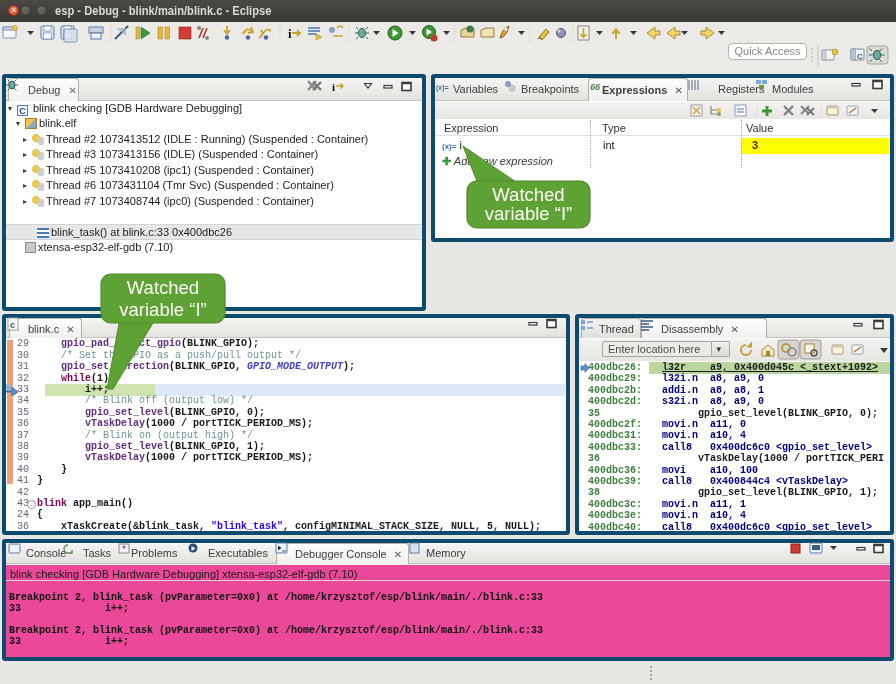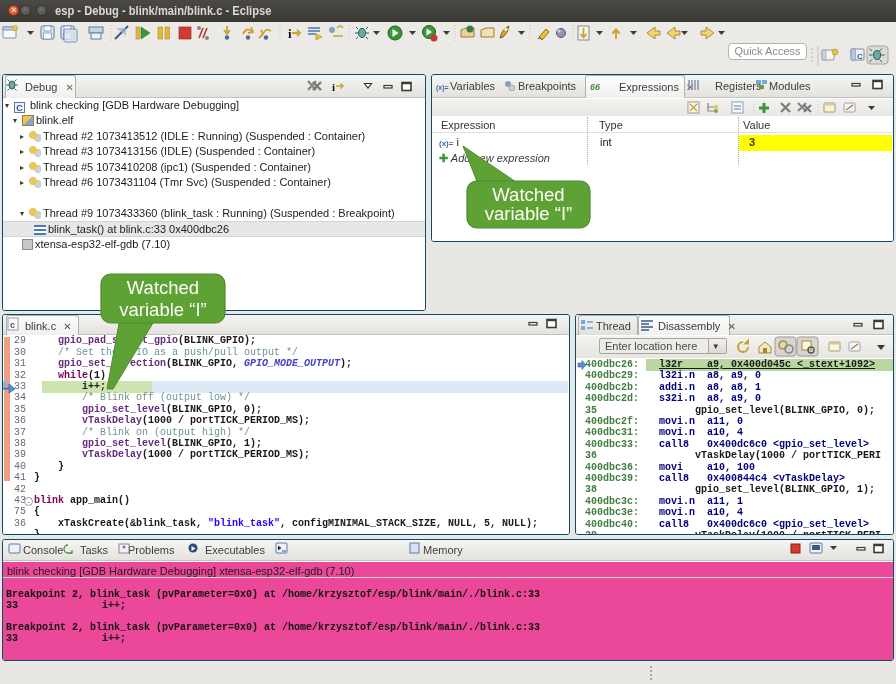--- a/index.html
+++ b/index.html
@@ -8,21 +8,21 @@
 #root { position:absolute; top:0; left:0; width:896px; height:684px; }
 .abs { position:absolute; }
 
 #titlebar { position:absolute; top:0; left:0; width:896px; height:22px;
   background:linear-gradient(#4b4944,#3a3833); color:#dcd9d3; }
 #titlebar .title { position:absolute; left:55px; top:4px; font-size:12px; font-weight:bold; transform:scale(0.93,1); transform-origin:0 0; white-space:nowrap; }
 .winbtn { position:absolute; top:5px; width:11px; height:11px; border-radius:50%; }
 
 #toolbar { position:absolute; top:22px; left:0; width:896px; height:52px; background:#eceae6; }
 
-.panel { position:absolute; background:#fff; border:1px solid #0c4a6e; border-radius:3px; overflow:hidden; }
+.panel { position:absolute; background:#fff; border:4px solid #0c4a6e; border-radius:3px; overflow:hidden; }
 .phead { position:absolute; left:0; top:0; right:0; height:23px;
   background:linear-gradient(#f6f5f3,#e4e2de); border-bottom:1px solid #c5c2bd; }
 .tab { position:absolute; top:0; height:23px; font-size:11px; color:#3c3c3c; white-space:nowrap; }
 .tab.active { background:linear-gradient(#fdfdfd,#f1f0ee); border:1px solid #b3b0ab; border-bottom:none;
   border-radius:3px 3px 0 0; }
 .mono { font-family:"Liberation Mono", monospace; }
 .treerow { position:absolute; left:0; font-size:11px; color:#1c1c1c; white-space:nowrap; height:15px; line-height:15px;}
 .arr { display:inline-block; width:9px; color:#3a3a3a; font-size:8px; vertical-align:1px;}
 .ic { display:inline-block; width:11px; height:12px; margin-right:2px; vertical-align:-2px; position:relative;}
 .icC { width:11px; height:11px; background:#eef3fb; border:1px solid #5c79a8; color:#2c4f8a; font-size:9px; font-weight:bold; line-height:10px; text-align:center; margin-right:5px;}
@@ -151,33 +151,33 @@
     <div class="tab active" style="left:2px; width:71px;"><span style="margin-left:19px; line-height:23px;">Debug</span>
       <span style="margin-left:5px; color:#666; font-size:10px;">✕</span>
     </div>
     <div id="debugtree" style="position:absolute; left:0; top:24px; right:0; bottom:0; background:#fff;">
       <div class="treerow" style="top:-1px; left:2px;"><span class="arr">▾</span><span class="ic icC">C</span>blink checking [GDB Hardware Debugging]</div>
       <div class="treerow" style="top:14px; left:10px;"><span class="arr">▾</span><span class="ic icElf"></span>blink.elf</div>
       <div class="treerow" style="top:30px; left:17px;"><span class="arr">▸</span><span class="ic icTh"></span>Thread #2 1073413512 (IDLE : Running) (Suspended : Container)</div>
       <div class="treerow" style="top:45px; left:17px;"><span class="arr">▸</span><span class="ic icTh"></span>Thread #3 1073413156 (IDLE) (Suspended : Container)</div>
       <div class="treerow" style="top:61px; left:17px;"><span class="arr">▸</span><span class="ic icTh"></span>Thread #5 1073410208 (ipc1) (Suspended : Container)</div>
       <div class="treerow" style="top:76px; left:17px;"><span class="arr">▸</span><span class="ic icTh"></span>Thread #6 1073431104 (Tmr Svc) (Suspended : Container)</div>
-      <div class="treerow" style="top:107px; left:17px;"><span class="arr">▾</span><span class="ic icTh"></span>Thread #9 1073433360 (blink_task : Running) (Suspended : Breakpoint)</div>
+      <div class="treerow" style="top:92px; left:17px;"><span class="arr">▸</span><span class="ic icTh"></span>Thread #7 1073408744 (ipc0) (Suspended : Container)</div>
       <div class="abs" style="top:122px; left:0; right:0; height:16px; background:#e7e7e7; border-top:1px solid #d4d4d4; border-bottom:1px solid #d4d4d4;"></div>
       <div class="treerow" style="top:123px; left:31px;"><span class="ic icFrame"></span>blink_task() at blink.c:33 0x400dbc26</div>
       <div class="treerow" style="top:138px; left:19px;"><span class="ic icGdb"></span>xtensa-esp32-elf-gdb (7.10)</div>
     </div>
   </div>
 
   <div class="panel" id="exprPanel" style="left:431px; top:74px; width:463px; height:168px;">
     <div class="phead"></div>
     <div class="tab" style="left:2px; width:66px;"><span style="margin-left:16px; line-height:23px;">Variables</span></div>
     <div class="tab" style="left:70px; width:82px;"><span style="margin-left:16px; line-height:23px;">Breakpoints</span></div>
     <div class="tab active" style="left:153px; width:100px;">
-      <span style="margin-left:33px; line-height:23px;">Expressions</span>
+      <span style="margin-left:13px; line-height:23px;font-weight:bold;">Expressions</span>
       <span style="margin-left:4px; color:#555; font-size:10px;">✕</span>
     </div>
     <div class="tab" style="left:256px; width:68px;"><span style="margin-left:27px; line-height:23px;">Registers</span></div>
     <div class="tab" style="left:322px; width:64px;"><span style="margin-left:15px; line-height:23px;">Modules</span></div>
     <div class="abs" id="exprbody" style="left:0; top:24px; right:0; bottom:0; background:#fff;">
       <div class="abs" style="left:0; top:0; right:0; height:17px; background:linear-gradient(#f3f2f0,#e9e7e4);"></div>
       <svg class="abs" style="left:0; top:0;" width="462" height="18" id="exprtools">
           <rect x="256" y="3" width="11" height="11" fill="#f8f6f2" stroke="#999"></rect>
           <path d="M258 5 l7 7 m0-7 l-7 7" stroke="#caa42c" stroke-width="1.4"></path>
           <path d="M276 4 l0 8 l6 0 m-6-4 l6 0" stroke="#888" stroke-width="1.2" fill="none"></path>
@@ -235,35 +235,35 @@
       <div class="cl" style="top:56.4px;"><span class="ln">34</span><span class="ct">        <span class="cm">/* Blink off (output low) */</span></span></div>
       <div class="cl" style="top:67.8px;"><span class="ln">35</span><span class="ct">        <span class="fn">gpio_set_level</span>(BLINK_GPIO, 0);</span></div>
       <div class="cl" style="top:79.2px;"><span class="ln">36</span><span class="ct">        <span class="fn">vTaskDelay</span>(1000 / portTICK_PERIOD_MS);</span></div>
       <div class="cl" style="top:90.6px;"><span class="ln">37</span><span class="ct">        <span class="cm">/* Blink on (output high) */</span></span></div>
       <div class="cl" style="top:102px;"><span class="ln">38</span><span class="ct">        <span class="fn">gpio_set_level</span>(BLINK_GPIO, 1);</span></div>
       <div class="cl" style="top:113.4px;"><span class="ln">39</span><span class="ct">        <span class="fn">vTaskDelay</span>(1000 / portTICK_PERIOD_MS);</span></div>
       <div class="cl" style="top:124.8px;"><span class="ln">40</span><span class="ct">    }</span></div>
       <div class="cl" style="top:136.2px;"><span class="ln">41</span><span class="ct">}</span></div>
       <div class="cl" style="top:147.6px;"><span class="ln">42</span><span class="ct"></span></div>
       <div class="cl" style="top:159px;"><span class="ln">43</span><span class="ct"><span class="kw">blink</span> <span style="font-weight:bold;">app_main</span>()</span></div>
-      <div class="cl" style="top:170.4px;"><span class="ln">75</span><span class="ct">{</span></div>
+      <div class="cl" style="top:170.4px;"><span class="ln">24</span><span class="ct">{</span></div>
       <div class="cl" style="top:181.8px;"><span class="ln">36</span><span class="ct">    xTaskCreate(&amp;blink_task, <span class="str">"blink_task"</span>, configMINIMAL_STACK_SIZE, NULL, 5, NULL);</span></div>
       <div class="cl" style="top:193.2px;"><span class="ln"></span><span class="ct">}</span></div>
       <div class="abs" style="left:21px; top:161px; width:9px; height:9px; border:1px solid #999; border-radius:50%; background:#fff; color:#666; font-size:8px; line-height:7px; text-align:center;">-</div>
       <svg class="abs" style="left:-2px; top:44px;" width="16" height="14">
           <path d="M2 8 L8 8 L8 4 L14 9 L8 13 L8 9 L2 9 Z" fill="#5b8fd4" stroke="#2c5f9e" stroke-width="0.7"></path>
           <circle cx="4" cy="4" r="3" fill="#7eb2e0" opacity="0.85"></circle>
         </svg>
     </div>
   </div>
 
   <div class="panel" id="disasmPanel" style="left:575px; top:314px; width:319px; height:221px;">
     <div class="phead" style="height:20px;"></div>
     <div class="tab" style="left:2px; width:60px; height:20px; background:linear-gradient(#f3f2f0,#e2e0dc); border:1px solid #b3b0ab; border-bottom:none; border-radius:3px 3px 0 0;"><span style="margin-left:17px; line-height:20px;">Thread</span></div>
-    <div class="tab active" style="left:62px; width:92px; height:20px;">
+    <div class="tab active" style="left:62px; width:126px; height:20px;">
       <span style="margin-left:19px; line-height:20px;">Disassembly</span>
       <span style="margin-left:4px; color:#555; font-size:10px;">✕</span>
     </div>
     <div class="abs" id="disbody" style="left:0; top:21px; right:0; bottom:0; background:#fff;">
       <div class="abs" style="left:0; top:0; right:0; height:22px; background:linear-gradient(#f3f2f0,#e7e5e2);"></div>
       <div class="abs" style="left:23px; top:2px; width:110px; height:16px; background:#edebe7; border:1px solid #a8a5a0; border-radius:2px 0 0 2px; color:#4a4a4a; font-size:11px; line-height:15px; padding-left:5px; white-space:nowrap; overflow:hidden;">Enter location here</div>
       <div class="abs" style="left:133px; top:2px; width:18px; height:16px; background:linear-gradient(#f2f0ec,#ddd9d3); border:1px solid #a8a5a0; border-left:none; border-radius:0 2px 2px 0;">
           <span style="position:absolute; left:4.5px; top:2px; font-size:9px; color:#333;">▾</span>
         </div>
       <svg class="abs" style="left:155px; top:0;" width="164" height="22" id="distools">
@@ -307,20 +307,24 @@
         </div>
     </div>
   </div>
 
   <div class="panel" id="consolePanel" style="left:2px; top:539px; width:892px; height:122px;">
     <div class="phead" style="height:21px;"></div>
     <div class="tab" style="left:2px; width:62px; height:21px;"><span style="margin-left:18px; line-height:21px;">Console</span></div>
     <div class="tab" style="left:64px; width:47px; height:21px;"><span style="margin-left:13px; line-height:21px;">Tasks</span></div>
     <div class="tab" style="left:111px; width:72px; height:28px;"><span style="margin-left:14px; line-height:21px;">Problems</span></div>
     <div class="tab" style="left:185px; width:84px; height:21px;"><span style="margin-left:17px; line-height:21px;">Executables</span></div>
+    <div class="tab active" style="left:270px; width:133px; height:21px;">
+      <span style="margin-left:18px; line-height:21px;">Debugger Console</span>
+      <span style="margin-left:4px; color:#555; font-size:10px;">✕</span>
+    </div>
     <div class="tab" style="left:404px; width:66px; height:21px;"><span style="margin-left:16px; line-height:21px;">Memory</span></div>
     <div class="abs" id="consbody" style="left:0; top:22px; right:0; bottom:0; background:#ec4899;">
       <div class="abs" style="left:0; top:0; right:0; height:16px; border-bottom:1px solid #d8d5d0;">
           <span style="position:absolute; left:4px; top:3px; font-size:11px; color:#1a1a1a; white-space:nowrap;">blink checking [GDB Hardware Debugging] xtensa-esp32-elf-gdb (7.10)</span>
         </div>
       <div class="abs mono" style="left:3px; top:27px; font-size:10px; font-weight:bold; color:#111; white-space:pre; line-height:11px;">Breakpoint 2, blink_task (pvParameter=0x0) at /home/krzysztof/esp/blink/main/./blink.c:33
 33              i++;</div>
       <div class="abs mono" style="left:3px; top:60px; font-size:10px; font-weight:bold; color:#111; white-space:pre; line-height:11px;">Breakpoint 2, blink_task (pvParameter=0x0) at /home/krzysztof/esp/blink/main/./blink.c:33
 33              i++;</div>
     </div>

